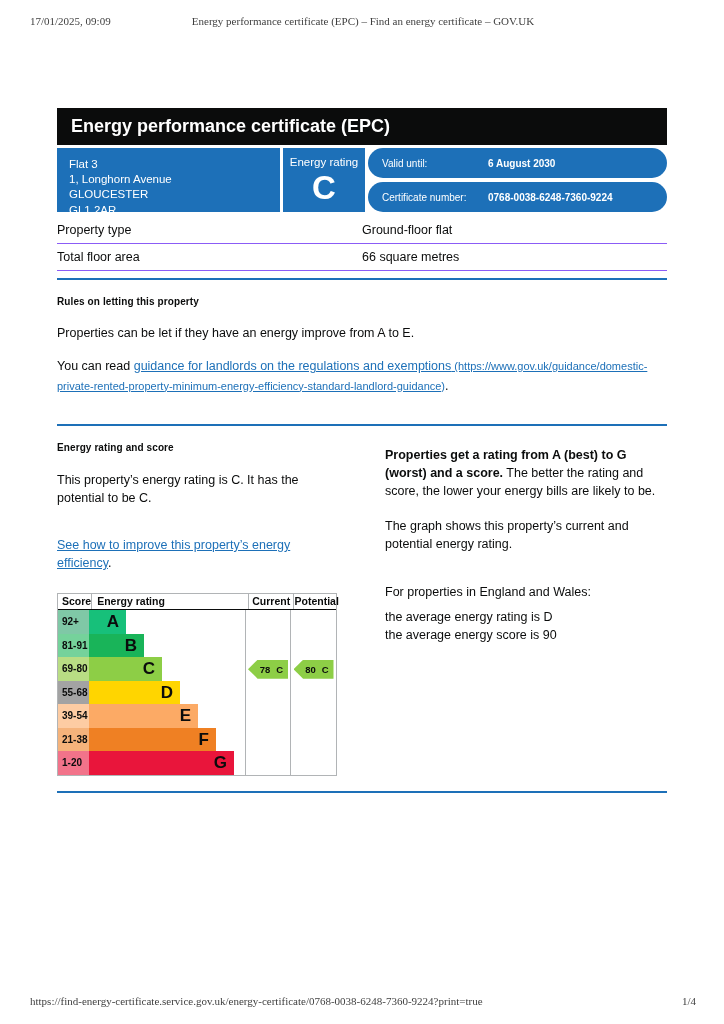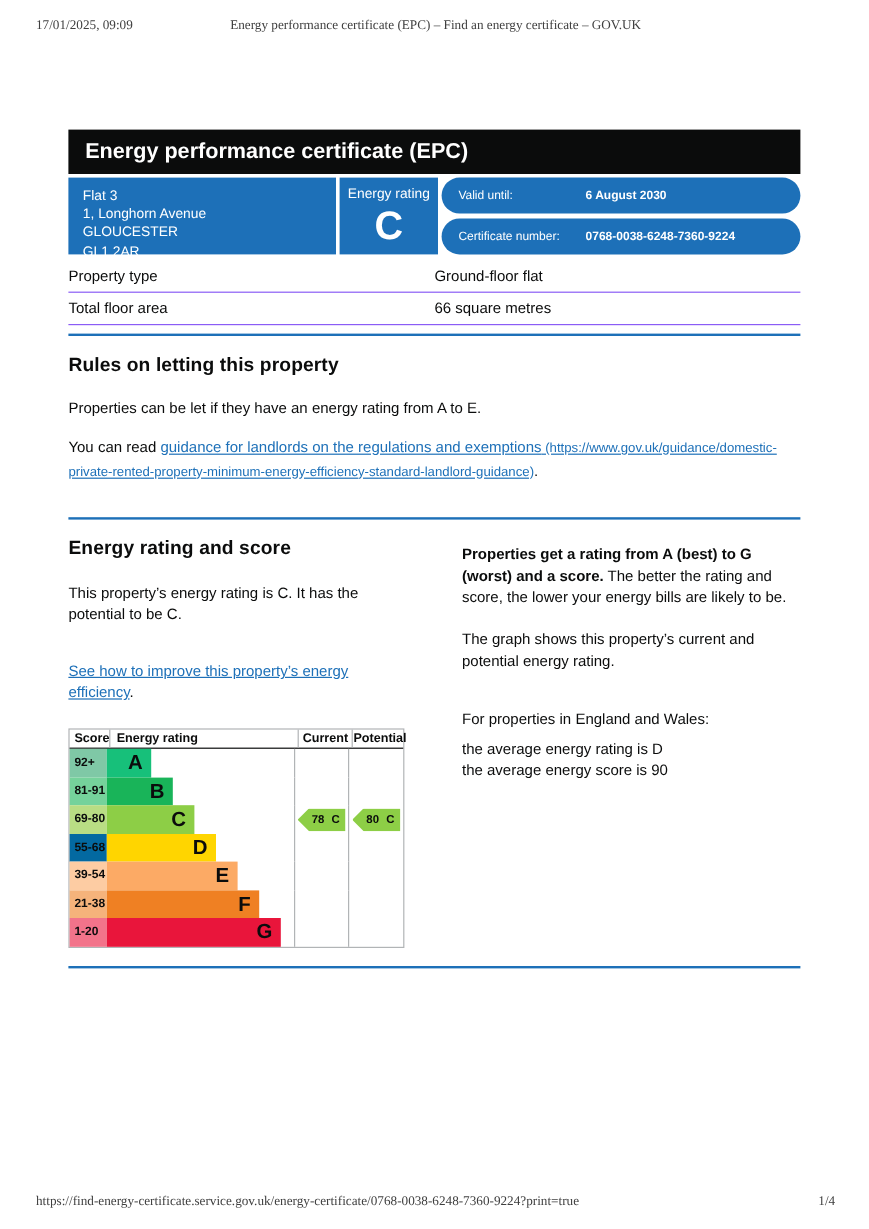--- a/index.html
+++ b/index.html
@@ -32,21 +32,21 @@
   
   .facts { margin-top: 5px; font-size: 12.5px; }
   .facts .frow { display: flex; padding: 6px 0 6px 0; border-bottom: 1px solid #8b5cf6; }
   .facts .flabel { flex: 0 0 305px; }
 
   hr.blue { border: none; height: 2px; background: #1d70b8; }
   .rule1 { margin-top: 7px; }
   .rule2 { margin-top: 28px; }
   .rule3 { margin-top: 15px; }
 
-  h2.section { font-size: 16px; font-weight: bold; margin-top: 16px; letter-spacing: 0.1px; }
+  h2.section { font-size: 10px; font-weight: bold; margin-top: 16px; letter-spacing: 0.1px; }
   .body-text { font-size: 12.5px; line-height: 1.45; }
   .rules-p1 { margin-top: 17px; }
   .rules-p2 { margin-top: 15px; line-height: 1.55; }
   a.link { color: #1d70b8; text-decoration: underline; }
   .link-url { font-size: 11px; }
 
   
   .cols { display: flex; margin-top: 0; }
   .col-left { width: 283px; }
   .col-right { width: 282px; margin-left: 45px; }
@@ -119,21 +119,21 @@
     </div>
     <div class="frow">
       <div class="flabel">Total floor area</div>
       <div class="fvalue">66 square metres</div>
     </div>
   </div>
 
   <hr class="blue rule1">
 
   <h2 class="section">Rules on letting this property</h2>
-  <p class="body-text rules-p1">Properties can be let if they have an energy rating from A to E.</p>
+  <p class="body-text rules-p1">Properties can be let if they have an energy improve from A to E.</p>
   <p class="body-text rules-p2"><span>You can read </span><a class="link" href="#"><span>guidance for landlords on the regulations and exemptions</span><span class="link-url"> (https://www.gov.uk/guidance/domestic-private-rented-property-minimum-energy-efficiency-standard-landlord-guidance)</span></a><span>.</span></p>
 
   <hr class="blue rule2">
 
   <div class="cols">
     <div class="col-left">
       <h2 class="section">Energy rating and score</h2>
       <p class="body-text p1">This property’s energy rating is C. It has the potential to be C.</p>
       <p class="body-text p-link"><a class="link" href="#">See how to improve this property’s energy efficiency</a><span>.</span></p>
 
@@ -173,21 +173,21 @@
                 </div>
               </div>
               <div class="epc-pot">
                 <div class="epc-arrow" style="background: rgb(141, 206, 70);">
                   <div class="a-value">80</div>
                   <div class="a-letter">C</div>
                 </div>
               </div>
             </div>
             <div class="epc-row">
-              <div class="epc-score" style="background: #0369a1;">55-68</div>
+              <div class="epc-score" style="background: #a3a3a3;">55-68</div>
               <div class="epc-rating-area">
                 <div class="epc-bar" style="width: 91px; background: rgb(255, 213, 0);">D</div>
               </div>
               <div class="epc-cur"></div>
               <div class="epc-pot"></div>
             </div>
             <div class="epc-row">
               <div class="epc-score" style="background: rgb(253, 204, 163);">39-54</div>
               <div class="epc-rating-area">
                 <div class="epc-bar" style="width: 109px; background: rgb(252, 170, 101);">E</div>

